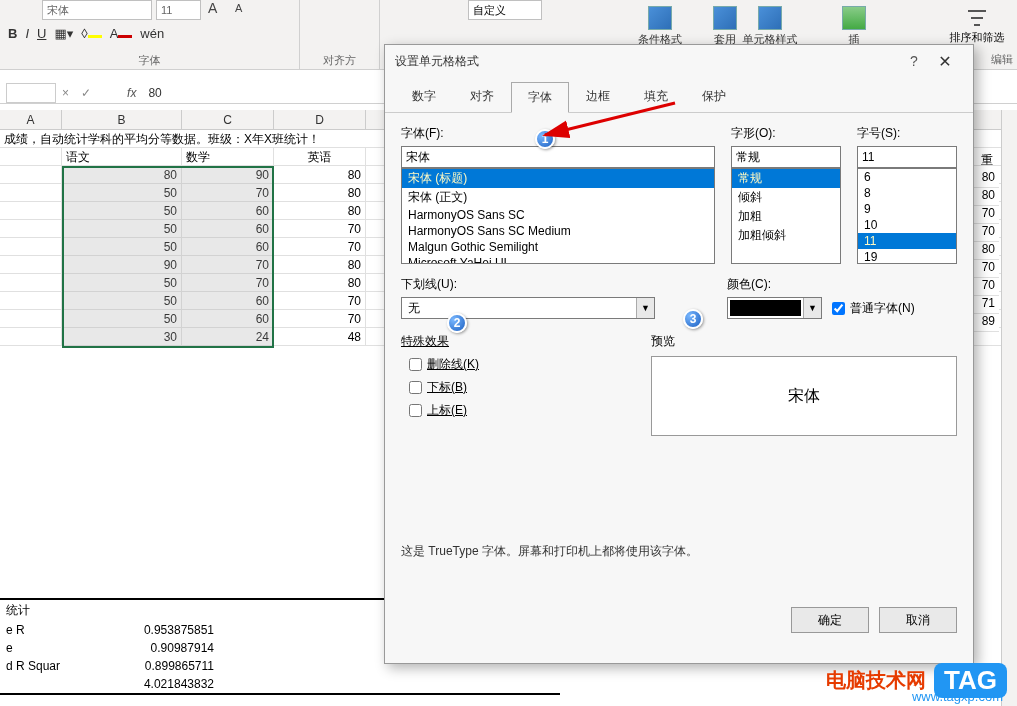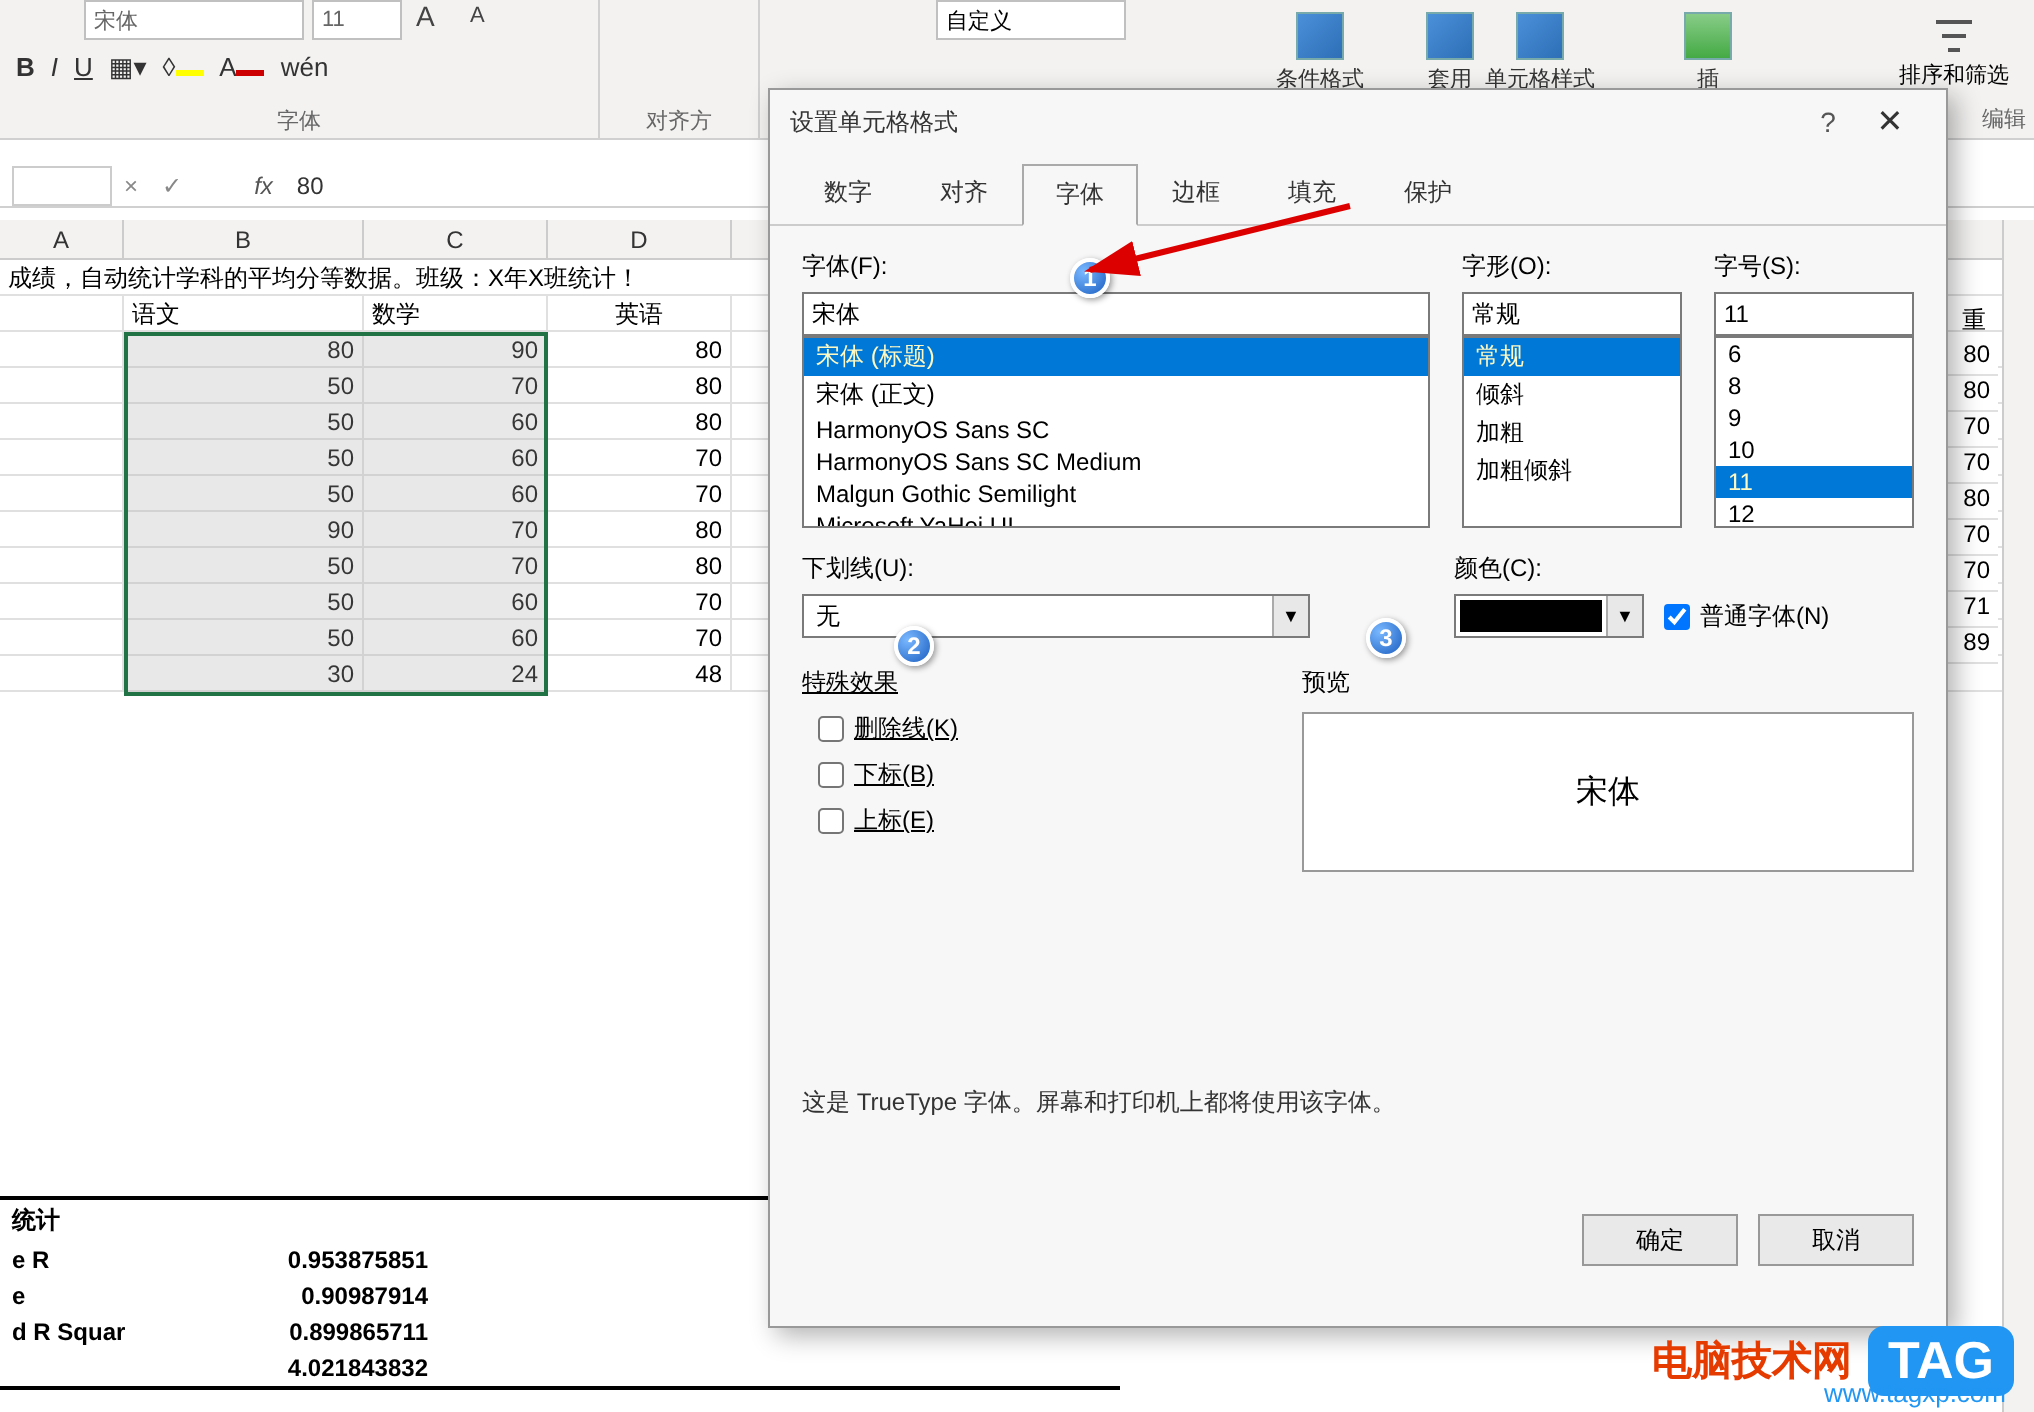--- a/index.html
+++ b/index.html
@@ -11,21 +11,21 @@
 .ribbon .font-sel { position: absolute; left: 42px; top: 0; width: 110px; height: 20px; border: 1px solid #c0c0c0; background: #fff; display: flex; align-items: center; padding: 0 4px; font-size: 11px; color: #666; }
 .ribbon .size-sel { position: absolute; left: 156px; top: 0; width: 45px; height: 20px; border: 1px solid #c0c0c0; background: #fff; display: flex; align-items: center; padding: 0 4px; font-size: 11px; color: #666; }
 .ribbon .aA { position: absolute; left: 208px; top: 0; font-size: 14px; color: #444; }
 .ribbon .aA2 { position: absolute; left: 235px; top: 2px; font-size: 11px; color: #444; }
 .ribbon .btn-row { position: absolute; left: 8px; top: 26px; display: flex; gap: 8px; align-items: center; font-size: 13px; color: #333; }
 .ribbon .btn-row span.u { text-decoration: underline; }
 .ribbon .btn-row .colorbar { width: 14px; height: 3px; background: #ff0; display: inline-block; }
 .ribbon .btn-row .redbar { width: 14px; height: 3px; background: #c00; display: inline-block; }
 .ribbon .group-label { position: absolute; bottom: 2px; width: 100%; text-align: center; font-size: 11px; color: #666; }
 .ribbon .align-group { position: absolute; left: 300px; top: 0; width: 80px; height: 70px; border-right: 1px solid #d0d0d0; }
-.ribbon .custom-sel { position: absolute; left: 468px; top: 0; width: 95px; height: 20px; border: 1px solid #c0c0c0; background: #fff; padding: 0 4px; font-size: 11px; display: flex; align-items: center; }
+.ribbon .custom-sel { position: absolute; left: 468px; top: 0; width: 74px; height: 20px; border: 1px solid #c0c0c0; background: #fff; padding: 0 4px; font-size: 11px; display: flex; align-items: center; }
 .ribbon .ico-btn { position: absolute; text-align: center; font-size: 11px; color: #333; width: 60px; }
 .ribbon .ico-btn .ic { width: 24px; height: 24px; margin: 0 auto 2px; background: linear-gradient(135deg,#4a90d9,#2e6fb7); border: 1px solid #7aa; }
 .ribbon .ico-btn.cf { left: 630px; top: 6px; }
 .ribbon .ico-btn.tb { left: 695px; top: 6px; }
 .ribbon .ico-btn.cs { left: 740px; top: 6px; }
 .ribbon .ico-btn.ins { left: 830px; top: 6px; width: 48px; }
 .ribbon .sort-btn { position: absolute; right: 10px; top: 6px; width: 60px; text-align: center; font-size: 11px; }
 .ribbon .sort-btn .ic { width: 24px; height: 24px; margin: 0 auto; }
 
 
@@ -52,21 +52,21 @@
 
 
 .right-gutter { position: absolute; right: 18px; top: 170px; width: 32px; background: #fff; }
 .right-gutter div { height: 18px; text-align: right; font-size: 12px; border-bottom: 1px solid #e0e0e0; padding-right: 4px; }
 .right-edge { position: absolute; right: 0; top: 110px; bottom: 0; width: 16px; background: #f3f2f1; border-left: 1px solid #ccc; }
 
 
 .summary { position: absolute; left: 0; top: 470px; width: 560px; font-size: 12px; }
 .summary .out { padding: 2px 6px; }
 .summary .stats { border-top: 2px solid #000; border-bottom: 2px solid #000; }
-.summary .trow { display: flex; font-weight: bold; }
+.summary .trow { display: flex; }
 .summary .trow div { padding: 2px 6px; }
 .summary .lbl { width: 100px; }
 .summary .val { width: 120px; text-align: right; }
 
 
 .dialog { position: absolute; left: 384px; top: 44px; width: 590px; height: 620px; background: #f7f7f7; border: 1px solid #999; box-shadow: 4px 4px 12px rgba(0,0,0,0.3); }
 .dlg-title { height: 32px; display: flex; align-items: center; padding: 0 10px; font-size: 12px; color: #333; }
 .dlg-title .sp { flex: 1; }
 .dlg-title .help { width: 26px; text-align: center; font-size: 14px; color: #555; }
 .dlg-title .close { width: 36px; text-align: center; font-size: 16px; color: #333; }
@@ -337,21 +337,21 @@
       </div>
       <div class="col-right">
         <div class="fld-label"><span>字号(S):</span></div>
         <input class="text-input" value="11" style="">
         <div class="listbox sm" id="size-list">
             <div class="item">6</div>
             <div class="item">8</div>
             <div class="item">9</div>
             <div class="item">10</div>
             <div class="item sel">11</div>
-            <div class="item">12</div>
+            <div class="item">19</div>
           </div>
       </div>
     </div>
 
     <div class="underline-row">
       <div class="ulcol">
         <div class="fld-label">下划线(U):</div>
         <div class="select">
           <span class="txt">无</span>
           <span class="dd">▼</span>

